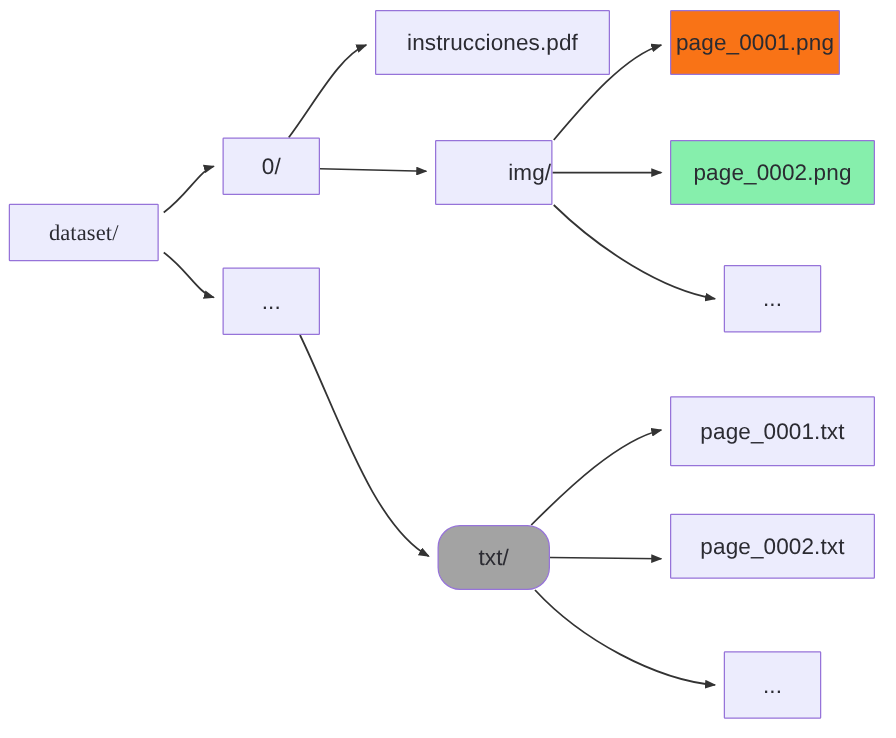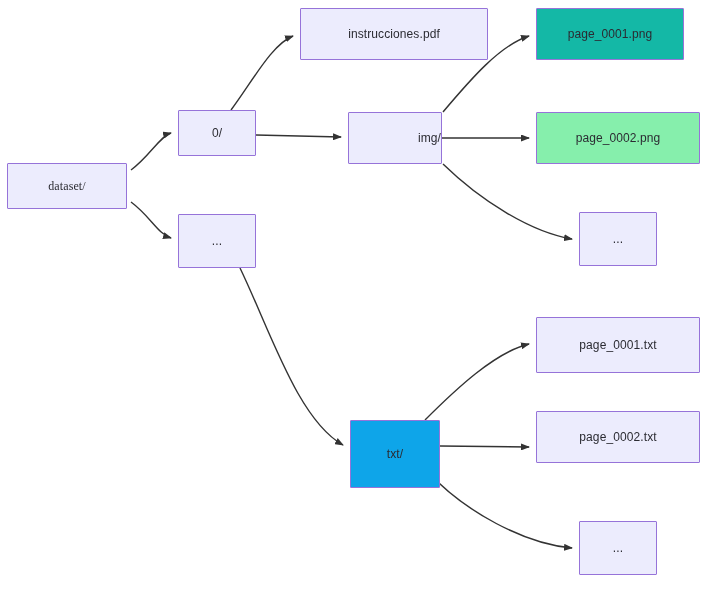--- a/index.html
+++ b/index.html
@@ -28,21 +28,21 @@
   .node-box {
     position: absolute;
     box-sizing: border-box;
     background: #ececfd;
     border: 1.6px solid #9673d9;
     border-radius: 1px;
     display: flex;
     align-items: center;
     justify-content: center;
     color: #2b2b32;
-    font-size: 12px;
+    font-size: 18px;
     font-family: "Liberation Sans", "DejaVu Sans", sans-serif;
     letter-spacing: 0.1px;
     white-space: nowrap;
   }
   .node-label {
     pointer-events: none;
   }
   .edge-path {
     fill: none;
     stroke: #333333;
@@ -82,30 +82,30 @@
       </div>
       <div class="node-box" style="left: 178px; top: 214px; width: 78px; height: 54px; background: rgb(236, 236, 253); border-color: rgb(150, 115, 217); color: rgb(43, 43, 50);">
         <span class="node-label">...</span>
       </div>
       <div class="node-box" style="left: 300px; top: 8px; width: 188px; height: 52px; background: rgb(236, 236, 253); border-color: rgb(150, 115, 217); color: rgb(43, 43, 50);">
         <span class="node-label">instrucciones.pdf</span>
       </div>
       <div class="node-box" style="left: 348px; top: 112px; width: 94px; height: 52px; background: rgb(236, 236, 253); border-color: rgb(150, 115, 217); color: rgb(43, 43, 50); justify-content: flex-end;">
         <span class="node-label">img/</span>
       </div>
-      <div class="node-box" style="left: 536px; top: 8px; width: 148px; height: 52px; background: #14b8a6; border-color: rgb(150, 115, 217); color: rgb(43, 43, 50);">
+      <div class="node-box" style="left: 536px; top: 8px; width: 136px; height: 52px; background: #f97316; border-color: rgb(150, 115, 217); color: rgb(43, 43, 50);">
         <span class="node-label">page_0001.png</span>
       </div>
       <div class="node-box" style="left: 536px; top: 112px; width: 164px; height: 52px; background: #86efac; border-color: rgb(150, 115, 217); color: rgb(43, 43, 50);">
         <span class="node-label">page_0002.png</span>
       </div>
       <div class="node-box" style="left: 579px; top: 212px; width: 78px; height: 54px; background: rgb(236, 236, 253); border-color: rgb(150, 115, 217); color: rgb(43, 43, 50);">
         <span class="node-label">...</span>
       </div>
-      <div class="node-box" style="left: 350px; top: 420px; width: 90px; height: 68px; background: #0ea5e9; border-color: rgb(150, 115, 217); color: rgb(43, 43, 50);">
+      <div class="node-box" style="left: 350px; top: 420px; width: 90px; height: 52px; background: #a3a3a3; border-color: rgb(150, 115, 217); color: rgb(43, 43, 50); border-radius: 18px;">
         <span class="node-label">txt/</span>
       </div>
       <div class="node-box" style="left: 536px; top: 317px; width: 164px; height: 56px; background: rgb(236, 236, 253); border-color: rgb(150, 115, 217); color: rgb(43, 43, 50); text-align: center;">
         <span class="node-label">page_0001.txt</span>
       </div>
       <div class="node-box" style="left: 536px; top: 411px; width: 164px; height: 52px; background: rgb(236, 236, 253); border-color: rgb(150, 115, 217); color: rgb(43, 43, 50);">
         <span class="node-label">page_0002.txt</span>
       </div>
       <div class="node-box" style="left: 579px; top: 521px; width: 78px; height: 54px; background: rgb(236, 236, 253); border-color: rgb(150, 115, 217); color: rgb(43, 43, 50);">
         <span class="node-label">...</span>

